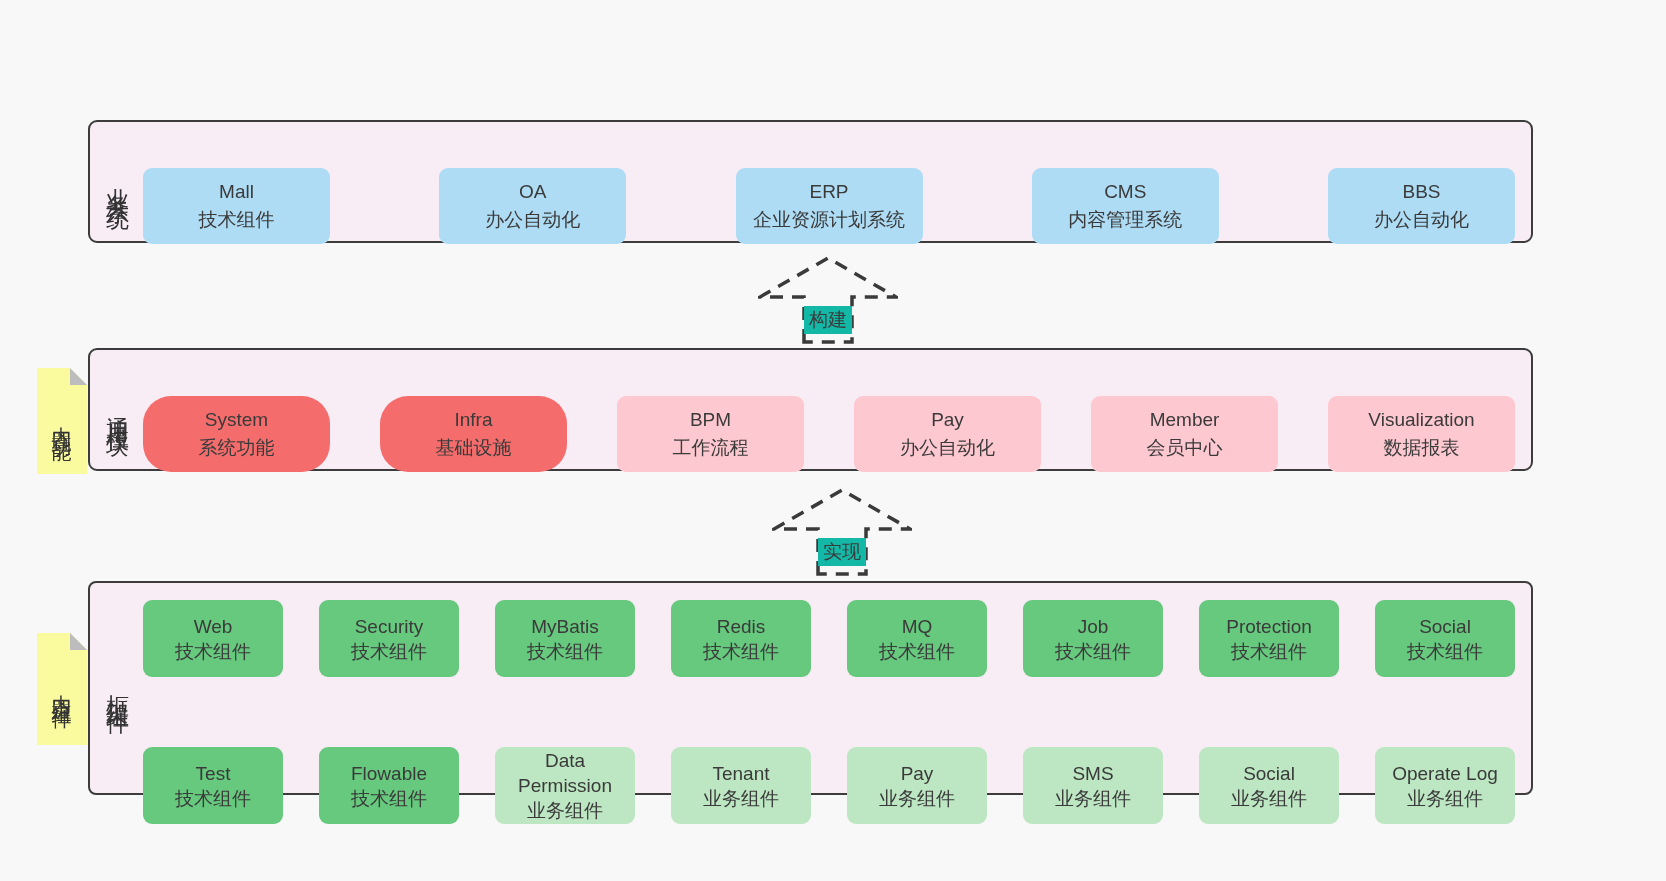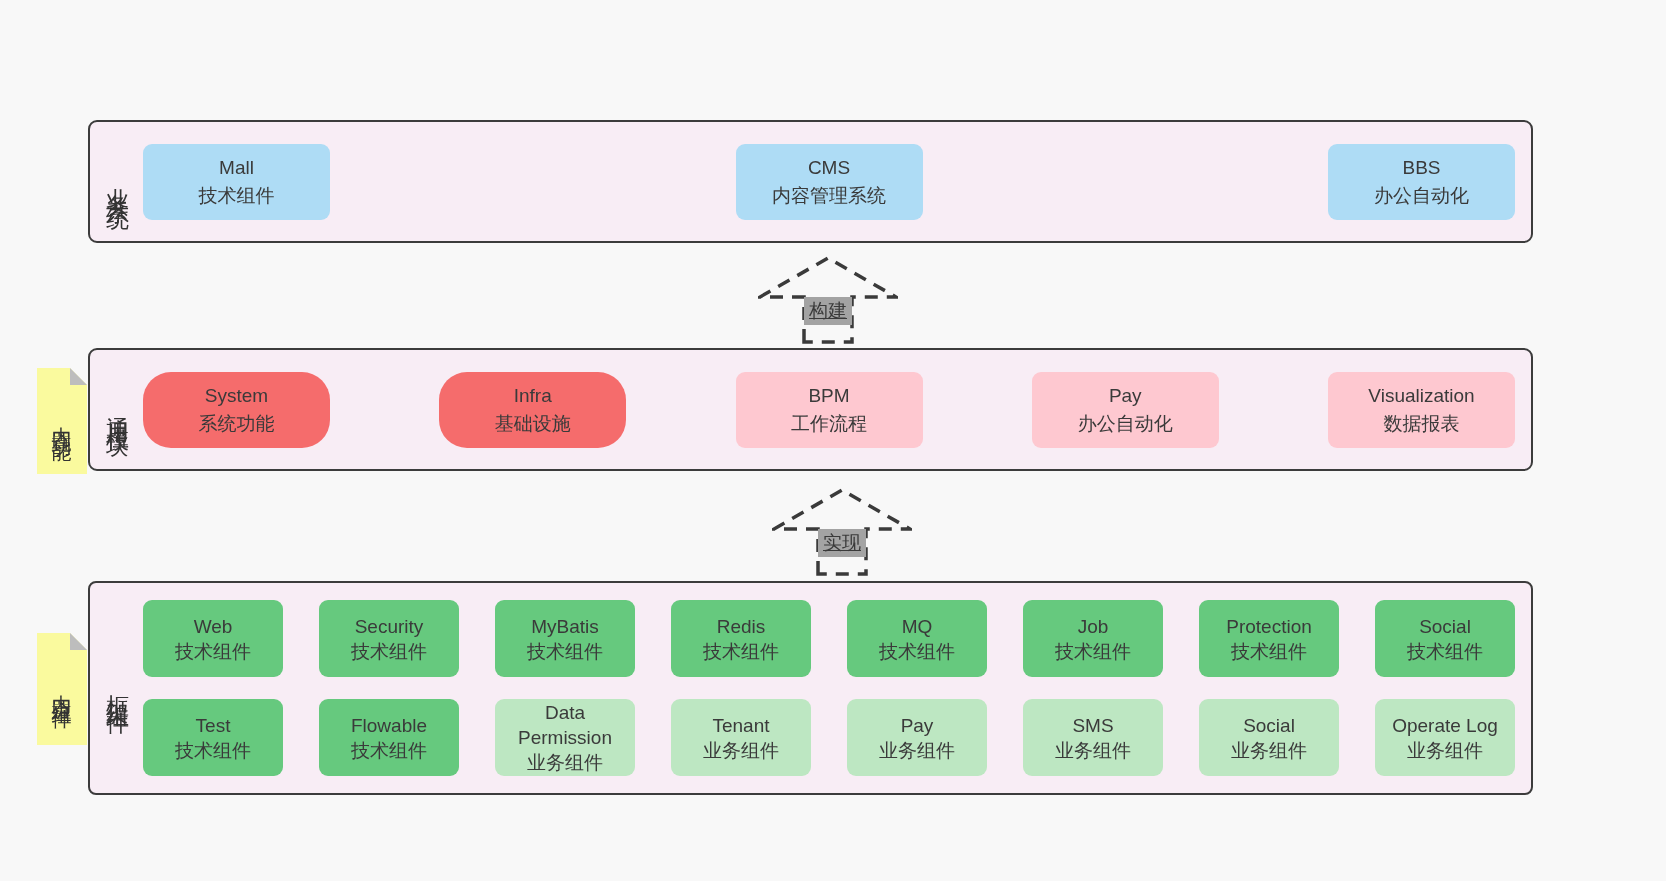--- a/index.html
+++ b/index.html
@@ -19,21 +19,21 @@
   .vlabel{
     writing-mode:vertical-rl;text-orientation:upright;
     font-size:23px;letter-spacing:6px;color:#333;
     margin-left:15px;flex:none;line-height:26px;
   }
   .boxes{flex:1;display:flex;justify-content:space-between;align-items:center;padding:0 16px 0 12px;}
   .boxes-col{flex:1;display:flex;flex-direction:column;gap:22px;padding:0 16px 0 12px;}
   .box{
     box-sizing:border-box;border-radius:9px;
     display:flex;flex-direction:column;justify-content:center;align-items:center;
-    text-align:center;font-size:19px;line-height:28px;color:#3A3A3A;
+    text-align:center;font-size:19px;line-height:28px;color:#3A3A3A;margin-top:48px;
   }
   .box-lg{width:187px;height:76px;}
   .box-sm{width:140px;height:77px;line-height:25px;padding:2px;}
   .blue{background:#AEDCF5;}
   .red{background:#F56C6C;border-radius:28px;}
   .pink{background:#FEC8D0;}
   .green-dark{background:#66C97E;}
   .green-light{background:#BDE7C2;}
   .sticky{
     position:absolute;left:37px;width:50px;background:#FAFA9E;
@@ -47,33 +47,41 @@
   }
   .sticky-wrap{position:absolute;left:37px;width:50px;}
   .sw-top{top:368px;height:106px;}
   .sw-bot{top:633px;height:112px;}
   .sticky-wrap .sticky{position:absolute;inset:0;left:0;top:0;}
   .arrow{position:absolute;width:140px;height:90px;}
   .arrow-1{left:758px;top:255px;}
   .arrow-2{left:772px;top:487px;}
   .arrow svg{position:absolute;left:0;top:0;}
   .arrow-label{
-    position:absolute;left:50%;top:42px;transform:translateX(-50%);
-    background:#a3a3a3;padding:1px 5px;font-size:19px;color:#3A3A3A;white-space:nowrap;text-decoration:underline;
+    position:absolute;left:50%;top:51px;transform:translateX(-50%);
+    background:#14b8a6;padding:1px 5px;font-size:19px;color:#3A3A3A;white-space:nowrap;
   }
 </style>
 </head>
 <body>
 
 <div class="panel panel-top">
   <div class="vlabel">业务系统</div>
   <div class="boxes">
     <div class="box box-lg blue">
       <div>Mall</div>
       <div>技术组件</div>
+    </div>
+    <div class="box box-lg blue">
+      <div>OA</div>
+      <div>办公自动化</div>
+    </div>
+    <div class="box box-lg blue">
+      <div>ERP</div>
+      <div>企业资源计划系统</div>
     </div>
     <div class="box box-lg blue">
       <div>CMS</div>
       <div>内容管理系统</div>
     </div>
     <div class="box box-lg blue">
       <div>BBS</div>
       <div>办公自动化</div>
     </div>
   </div>
@@ -106,20 +114,24 @@
     </div>
     <div class="box box-lg pink">
       <div>BPM</div>
       <div>工作流程</div>
     </div>
     <div class="box box-lg pink">
       <div>Pay</div>
       <div>办公自动化</div>
     </div>
     <div class="box box-lg pink">
+      <div>Member</div>
+      <div>会员中心</div>
+    </div>
+    <div class="box box-lg pink">
       <div>Visualization</div>
       <div>数据报表</div>
     </div>
   </div>
 </div>
 
 <div class="arrow arrow-2">
   <svg width="140" height="90" viewBox="0 0 140 90">
     <path d="M46,87 L46,42 L2,42 L70,3 L138,42 L94,42 L94,87 Z" fill="none" stroke="#3A3A3A" stroke-width="3.5" stroke-dasharray="13 9"></path>
   </svg>

